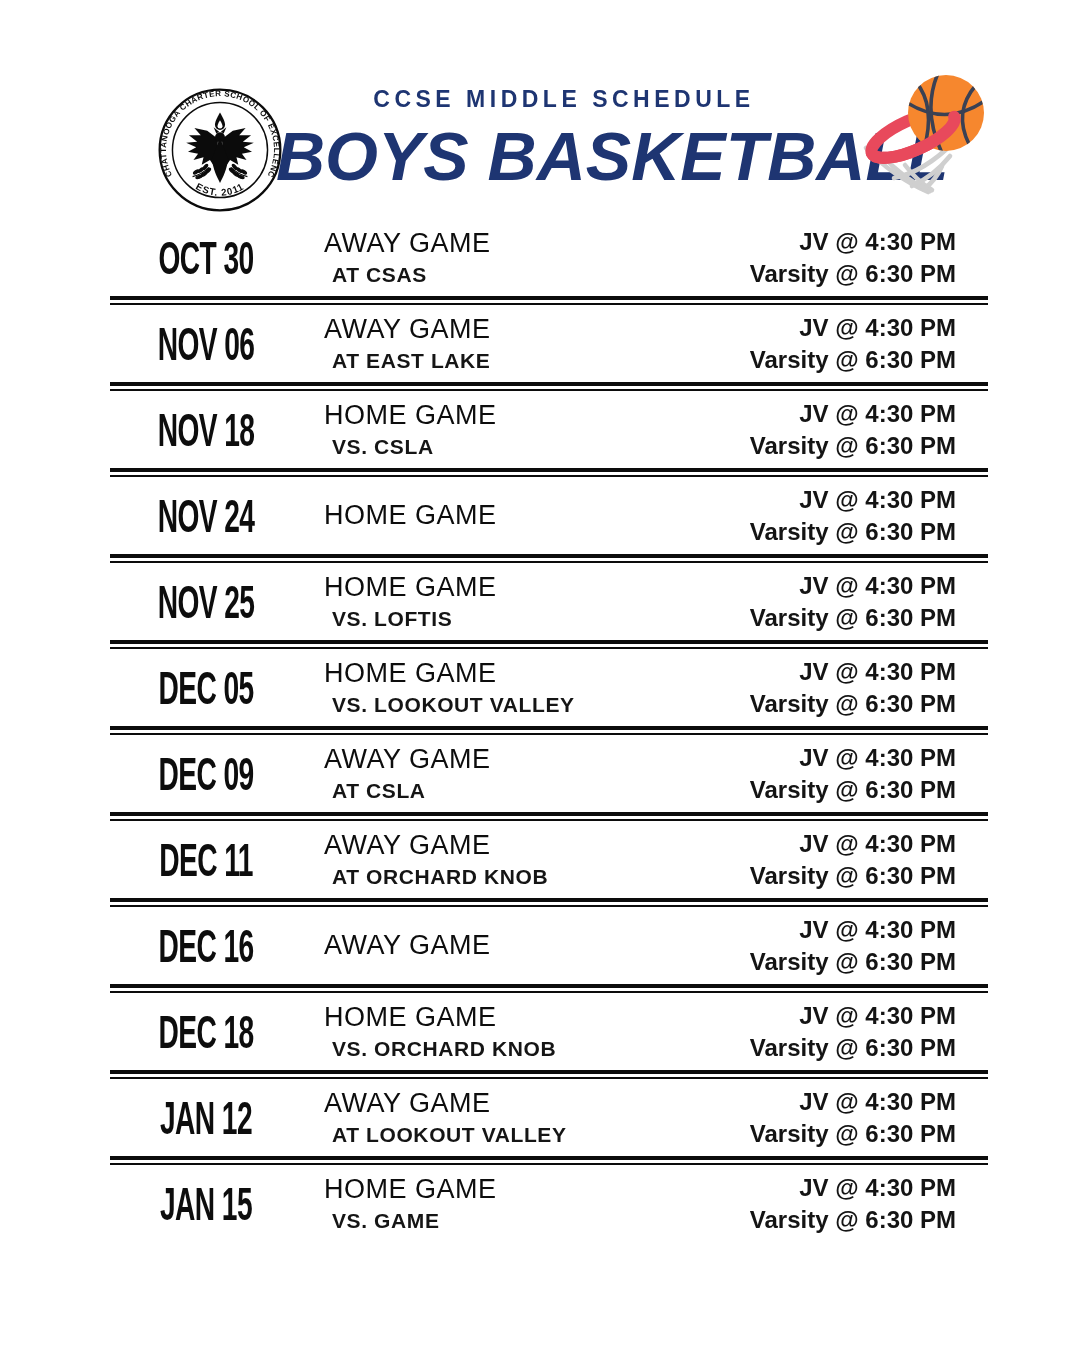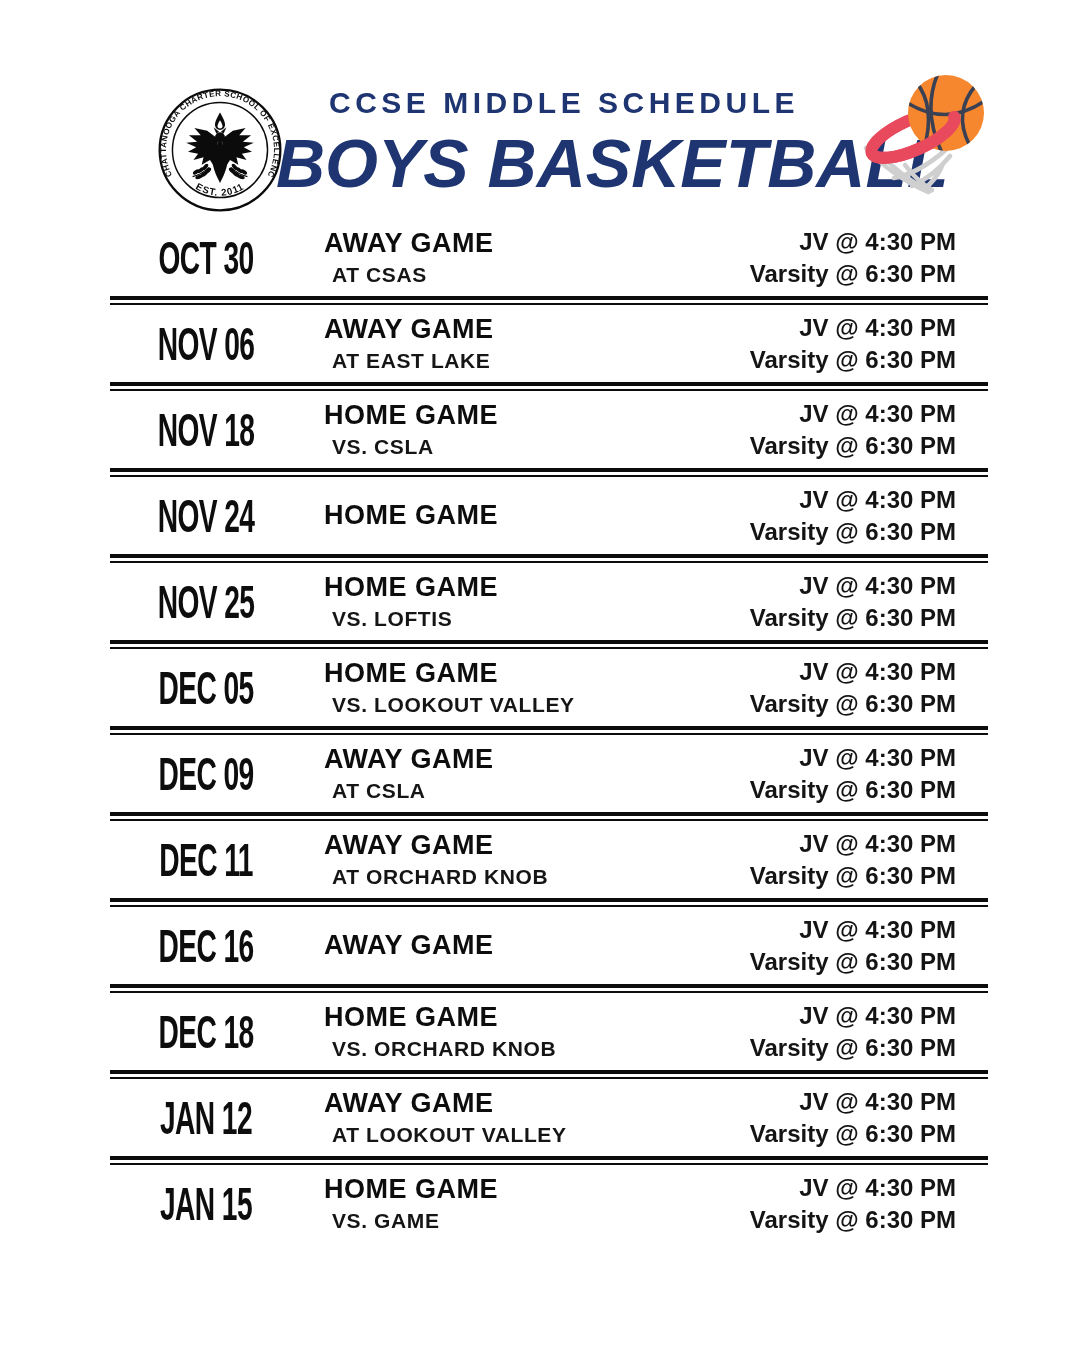--- a/index.html
+++ b/index.html
@@ -5,38 +5,38 @@
   html,body{margin:0;padding:0;background:#ffffff;}
   .poster{
     position:relative;width:1080px;height:1350px;background:#ffffff;overflow:hidden;
     font-family:"Liberation Sans",sans-serif;color:#0d0d0d;
   }
   
   .header{position:relative;height:219px;}
   .logo{position:absolute;left:156px;top:86px;width:128px;height:128px;}
   .titles{position:absolute;left:276px;top:86px;width:576px;text-align:center;}
   .subtitle{
-    font-size:30px;font-weight:700;letter-spacing:4.5px;color:#1E3572;white-space:nowrap;
+    font-size:23px;font-weight:700;letter-spacing:4.5px;color:#1E3572;white-space:nowrap;
   }
   .title{
     margin-top:4px;font-size:68px;font-weight:700;font-style:italic;color:#1E3572;
     white-space:nowrap;letter-spacing:0px;
   }
   .hoop{position:absolute;left:850px;top:56px;width:160px;height:154px;}
   
   .schedule{margin-left:110px;width:878px;}
   .row{
     height:77px;display:grid;grid-template-columns:192px 1fr 300px;align-items:center;
   }
   .date{
     text-align:center;font-size:47px;font-weight:700;letter-spacing:-1px;white-space:nowrap;
     transform:scaleX(.6);transform-origin:50% 50%;
   }
   .game{padding-left:22px;}
-  .game-type{font-size:27px;font-weight:700;letter-spacing:.5px;white-space:nowrap;}
+  .game-type{font-size:27px;font-weight:400;letter-spacing:.5px;white-space:nowrap;}
   .opponent{margin-top:4px;font-size:21px;font-weight:700;letter-spacing:.6px;color:#151515;white-space:nowrap;margin-left:8px;}
   .times{text-align:right;padding-right:32px;font-size:24px;font-weight:700;line-height:1.3;color:#141414;}
   .divider{height:3px;border-top:4px solid #0c0c0c;border-bottom:2px solid #0c0c0c;}
 </style>
 </head>
 <body>
 
 <div class="poster">
 
   <div class="header">

